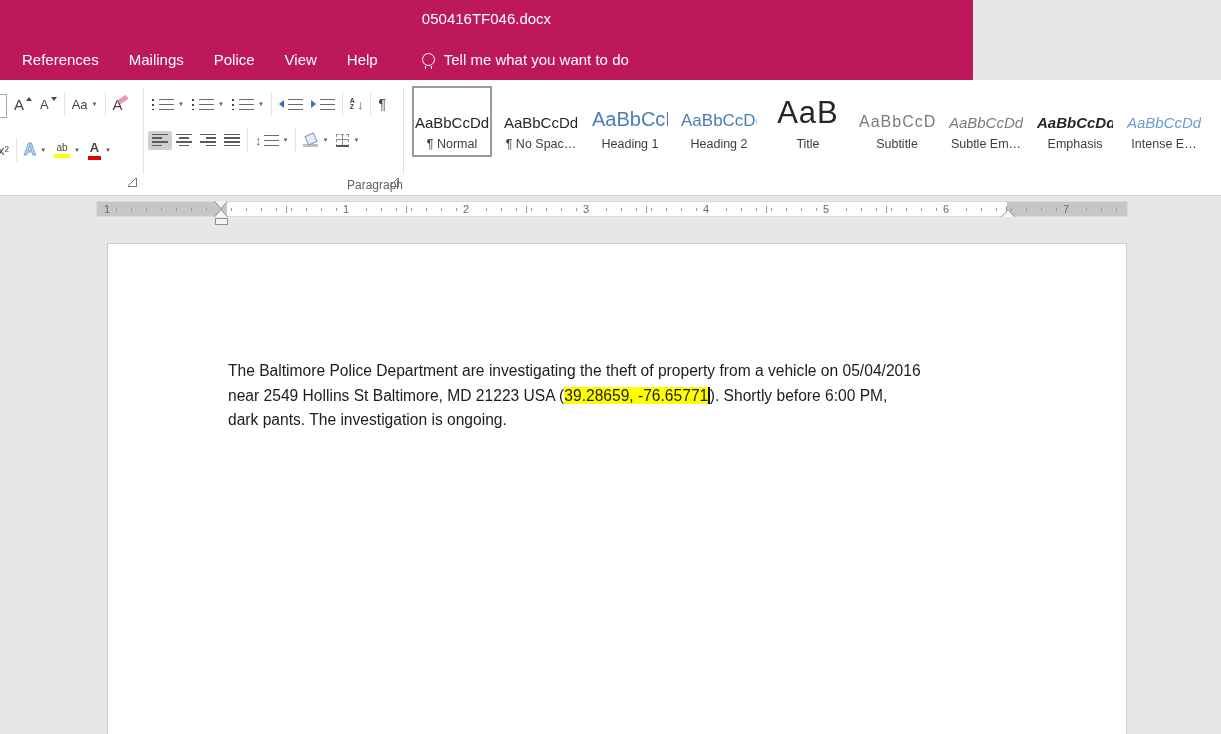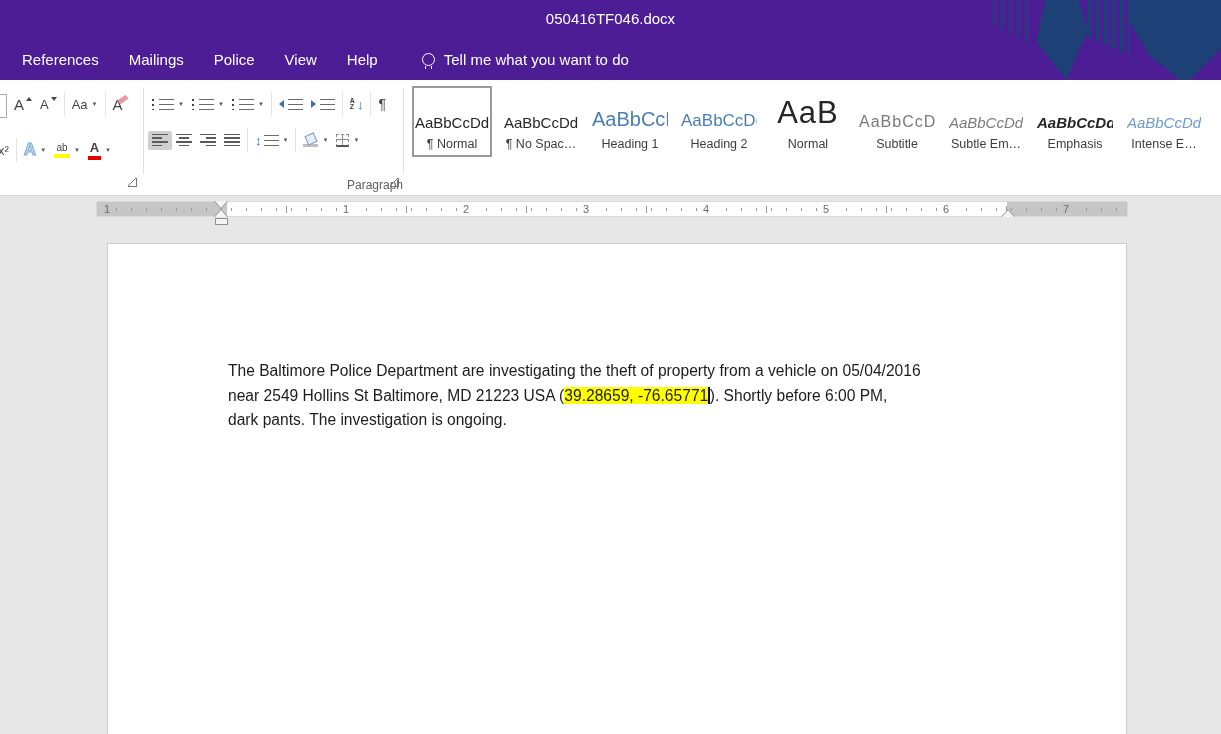--- a/index.html
+++ b/index.html
@@ -1,22 +1,22 @@
 <!DOCTYPE html>
 <html><head>
 <meta charset="utf-8">
 <style>
   * { margin:0; padding:0; box-sizing:border-box; }
   html,body { width:1221px; height:734px; overflow:hidden;
     font-family:"Liberation Sans", sans-serif; background:#e7e7e7; }
   #app { position:relative; width:1221px; height:734px; }
 
   
-  #titlebar { position:absolute; left:0; top:0; width:1221px; height:80px;
-    background:#4c1d95; overflow:hidden; }
+  #titlebar { position:absolute; left:0; top:0; width:973px; height:80px;
+    background:#be185d; overflow:hidden; }
   .t-art { position:absolute; top:0; pointer-events:none; }
   .art-stripes1 { left:993px; width:40px; height:46px;
     background:repeating-linear-gradient(90deg,#1d4176 0 3px, rgba(0,0,0,0) 3px 8px);
     clip-path:polygon(0 0,100% 0,100% 100%,0 55%); }
   .art-poly1 { left:1036px; width:52px; height:80px; background:#1d4176;
     clip-path:polygon(18% 0,82% 0,100% 38%,58% 100%,0 52%); }
   .art-stripes2 { left:1088px; width:42px; height:62px;
     background:repeating-linear-gradient(90deg,#1d4176 0 3px, rgba(0,0,0,0) 3px 8px);
     clip-path:polygon(0 0,100% 0,100% 90%,0 60%); }
   .art-blob { left:1128px; width:93px; height:88px; background:#1d4176;
@@ -353,21 +353,21 @@
         <div class="chip">
           <span class="sampleWrap">
               <span class="sample st-h2">AaBbCcDd</span>
             </span>
           <span class="slabel">Heading 2</span>
         </div>
         <div class="chip">
           <span class="sampleWrap">
               <span class="sample st-title">AaB</span>
             </span>
-          <span class="slabel">Normal</span>
+          <span class="slabel">Title</span>
         </div>
         <div class="chip">
           <span class="sampleWrap">
               <span class="sample st-subtitle">AaBbCcD</span>
             </span>
           <span class="slabel">Subtitle</span>
         </div>
         <div class="chip">
           <span class="sampleWrap">
               <span class="sample st-subtle">AaBbCcDd</span>

